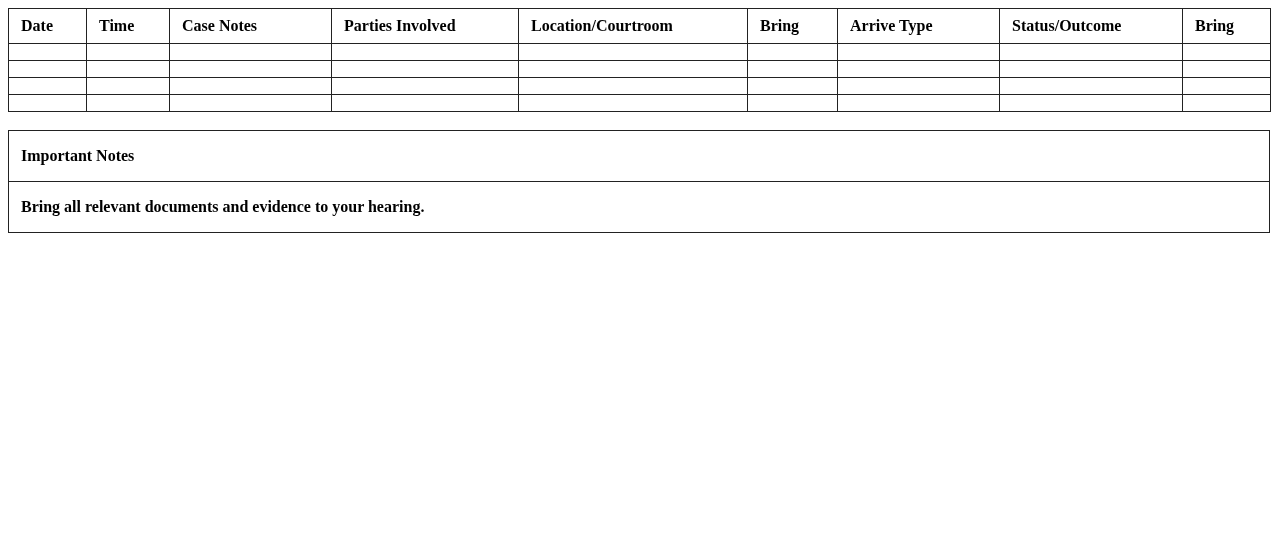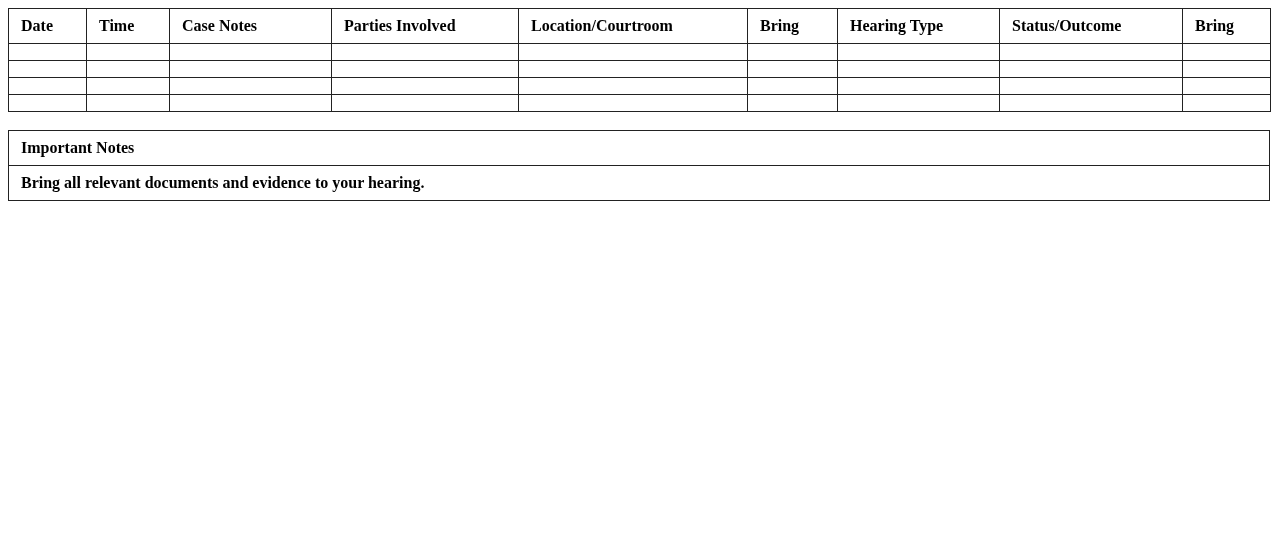--- a/index.html
+++ b/index.html
@@ -3,21 +3,21 @@
 <meta charset="utf-8">
 <style>
   html, body { margin: 0; padding: 0; background: #ffffff; }
   body { width: 1278px; height: 550px; font-family: "Liberation Serif", serif; color: #000; position: relative; overflow: hidden; }
   table { border-collapse: collapse; position: absolute; left: 8px; width: 1262px; table-layout: fixed; }
   #schedule { top: 8px; }
   #schedule th, #schedule td { border: 1px solid #222; }
   #schedule th { height: 34px; padding: 0 12px; text-align: left; font-weight: bold; font-size: 16px; vertical-align: middle; }
   #schedule td { height: 16px; padding: 0; }
   #notes { top: 130px; }
-  #notes td, #notes th { border: 1px solid #222; height: 34px; padding: 0 12px; text-align: left; font-size: 16px; vertical-align: middle; }
+  #notes td, #notes th { border: 1px solid #222; height: 34px; padding: 8px 12px; text-align: left; font-size: 16px; vertical-align: middle; }
   #notes th { font-weight: bold; }
   #notes td { font-weight: bold; }
 </style>
 </head>
 <body>
 
 <table id="schedule">
   <colgroup>
     <col style="width:78px">
       <col style="width:83px">
@@ -30,21 +30,21 @@
       <col style="width:88px">
   </colgroup>
   <thead>
     <tr>
       <th>Date</th>
       <th>Time</th>
       <th>Case Notes</th>
       <th>Parties Involved</th>
       <th>Location/Courtroom</th>
       <th>Bring</th>
-      <th>Hearing Type</th>
+      <th>Arrive Type</th>
       <th>Status/Outcome</th>
       <th>Bring</th>
     </tr>
   </thead>
   <tbody>
     <tr>
       <td></td>
         <td></td>
         <td></td>
         <td></td>

